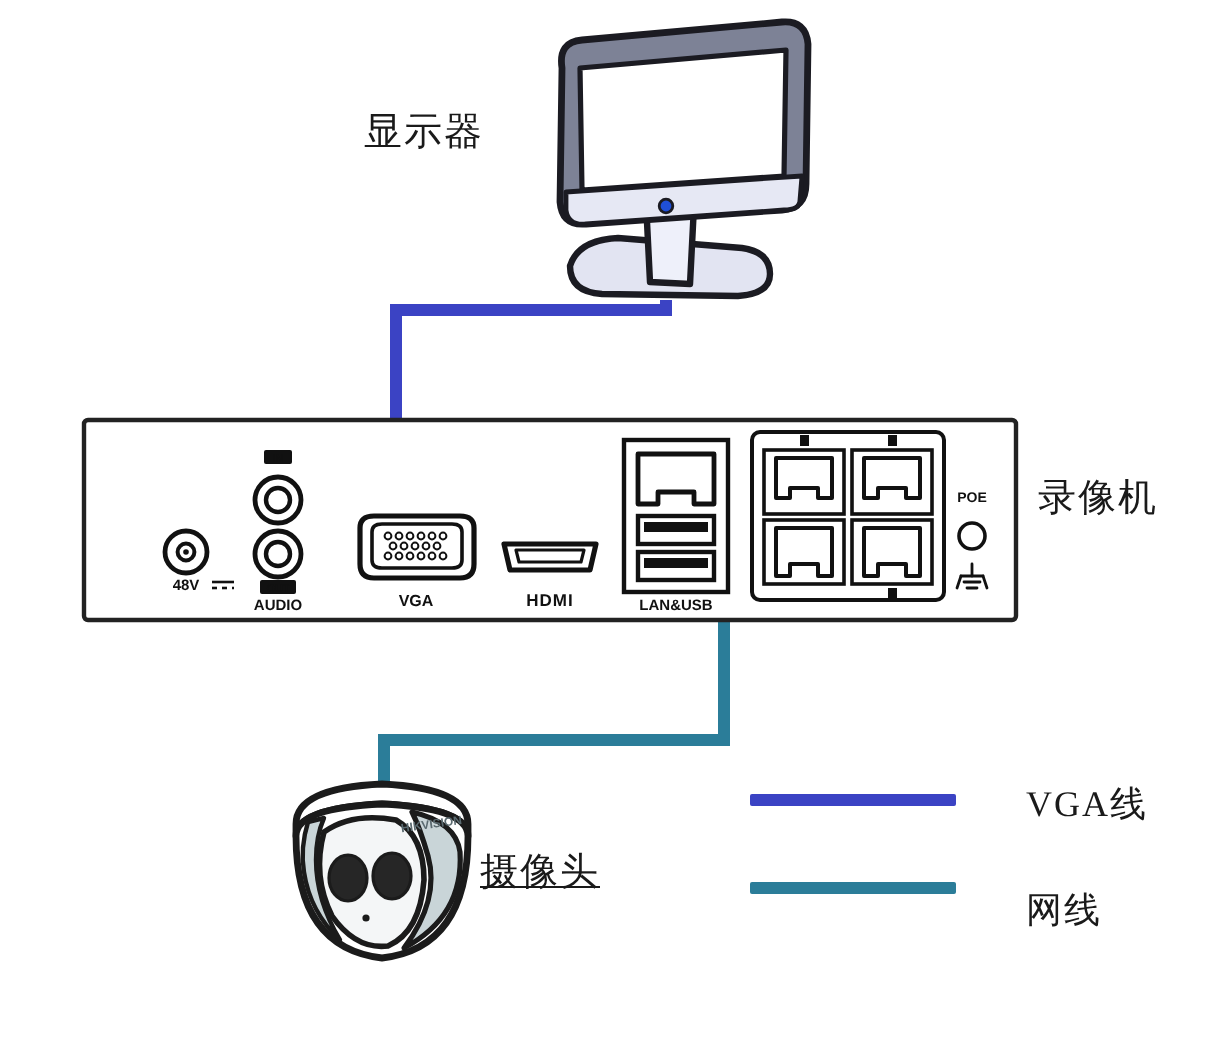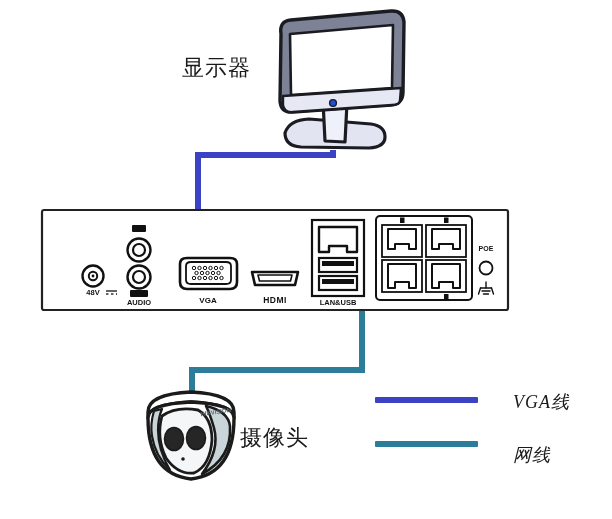--- a/index.html
+++ b/index.html
@@ -16,33 +16,32 @@
   }
   #stage {
     position: absolute;
     left: 0; top: 0;
     width: 612px;
     height: 519px;
   }
   .cn-label {
     position: absolute;
     font-family: "Liberation Serif", "DejaVu Serif", serif;
-    font-size: 22px;
+    font-size: 19px;
     color: #1a1a1a;
     letter-spacing: 1px;
     white-space: nowrap;
   }
   .legend-label {
     position: absolute;
     font-family: "Liberation Serif", "DejaVu Serif", serif;
     font-size: 18px;
     color: #1a1a1a;
     letter-spacing: 1px;
     white-space: nowrap;
-    font-style: italic;
   }
   .legend-swatch {
     position: absolute;
     height: 6px;
     border-radius: 1px;
   }
   svg { display: block; }
   .port-text {
     font-family: "Liberation Sans", "DejaVu Sans", sans-serif;
     font-weight: bold;
@@ -195,20 +194,21 @@
         <line x1="446" y1="74" x2="446" y2="80"></line>
         <line x1="440.5" y1="80" x2="451.5" y2="80"></line>
         <line x1="442" y1="83" x2="450" y2="83"></line>
         <line x1="443.5" y1="86" x2="448.5" y2="86"></line>
         <line x1="440.5" y1="80" x2="438.5" y2="86"></line>
         <line x1="451.5" y1="80" x2="453.5" y2="86"></line>
       </g>
     </g>
   </svg>
 
+  <div class="cn-label" style="left:519px;top:236px;">录像机</div>
 
   <svg width="110" height="110" style="position:absolute;left:136px;top:378px;" viewBox="0 0 110 110">
 
     <path d="M12 34 Q12 16 55 14 Q98 16 98 34 L98 40 Q98 26 55 24 Q12 26 12 40 Z" fill="#ffffff" stroke="#1b1b1b" stroke-width="3.4" stroke-linejoin="round"></path>
 
     <path d="M12 40 Q12 96 55 101 Q98 96 98 40 Q98 26 55 24 Q12 26 12 40 Z" fill="#ffffff" stroke="#1b1b1b" stroke-width="3.4" stroke-linejoin="round"></path>
 
     <path d="M70 28 Q92 33 94 48 Q96 80 66 96 Q84 72 78 50 Q74 36 70 28 Z" fill="#c9d5d8" stroke="#1b1b1b" stroke-width="2.6" stroke-linejoin="round"></path>
 
     <path d="M18 33 Q14 46 16 58 Q19 78 34 92 Q22 72 22 52 Q22 40 26 31 Z" fill="#c9d5d8" stroke="#1b1b1b" stroke-width="2.2" stroke-linejoin="round"></path>
@@ -216,21 +216,21 @@
     <path d="M26 38 Q20 60 30 80 Q42 97 58 95 Q74 88 76 62 Q76 40 62 32 Q40 28 26 38 Z" fill="#f4f6f7" stroke="#1b1b1b" stroke-width="2.8" stroke-linejoin="round"></path>
 
     <ellipse cx="38" cy="61" rx="9.5" ry="11.5" fill="#262626" stroke="#1b1b1b" stroke-width="1.6"></ellipse>
     <ellipse cx="60" cy="60" rx="9.5" ry="11.5" fill="#262626" stroke="#1b1b1b" stroke-width="1.6"></ellipse>
 
     <circle cx="47" cy="81" r="1.8" fill="#1b1b1b"></circle>
 
     <text x="80" y="36" font-size="6" font-family="Liberation Sans, sans-serif" font-weight="bold" fill="#5a6a70" text-anchor="middle" transform="rotate(-8 80 36)">HIKVISION</text>
   </svg>
 
-  <div class="cn-label" style="left:240px;top:423px;">摄像头</div>
+  <div class="cn-label" style="left:240px;top:423px;text-decoration:underline;">摄像头</div>
 
   <div class="legend-swatch" style="left:375px;top:397px;width:103px;background:#3B43C4;"></div>
   <div class="legend-label" style="left:513px;top:390px;">VGA线</div>
 
   <div class="legend-swatch" style="left:375px;top:441px;width:103px;background:#2B7D99;"></div>
   <div class="legend-label" style="left:513px;top:443px;">网线</div>
 
 </div>
 
 </body></html>

